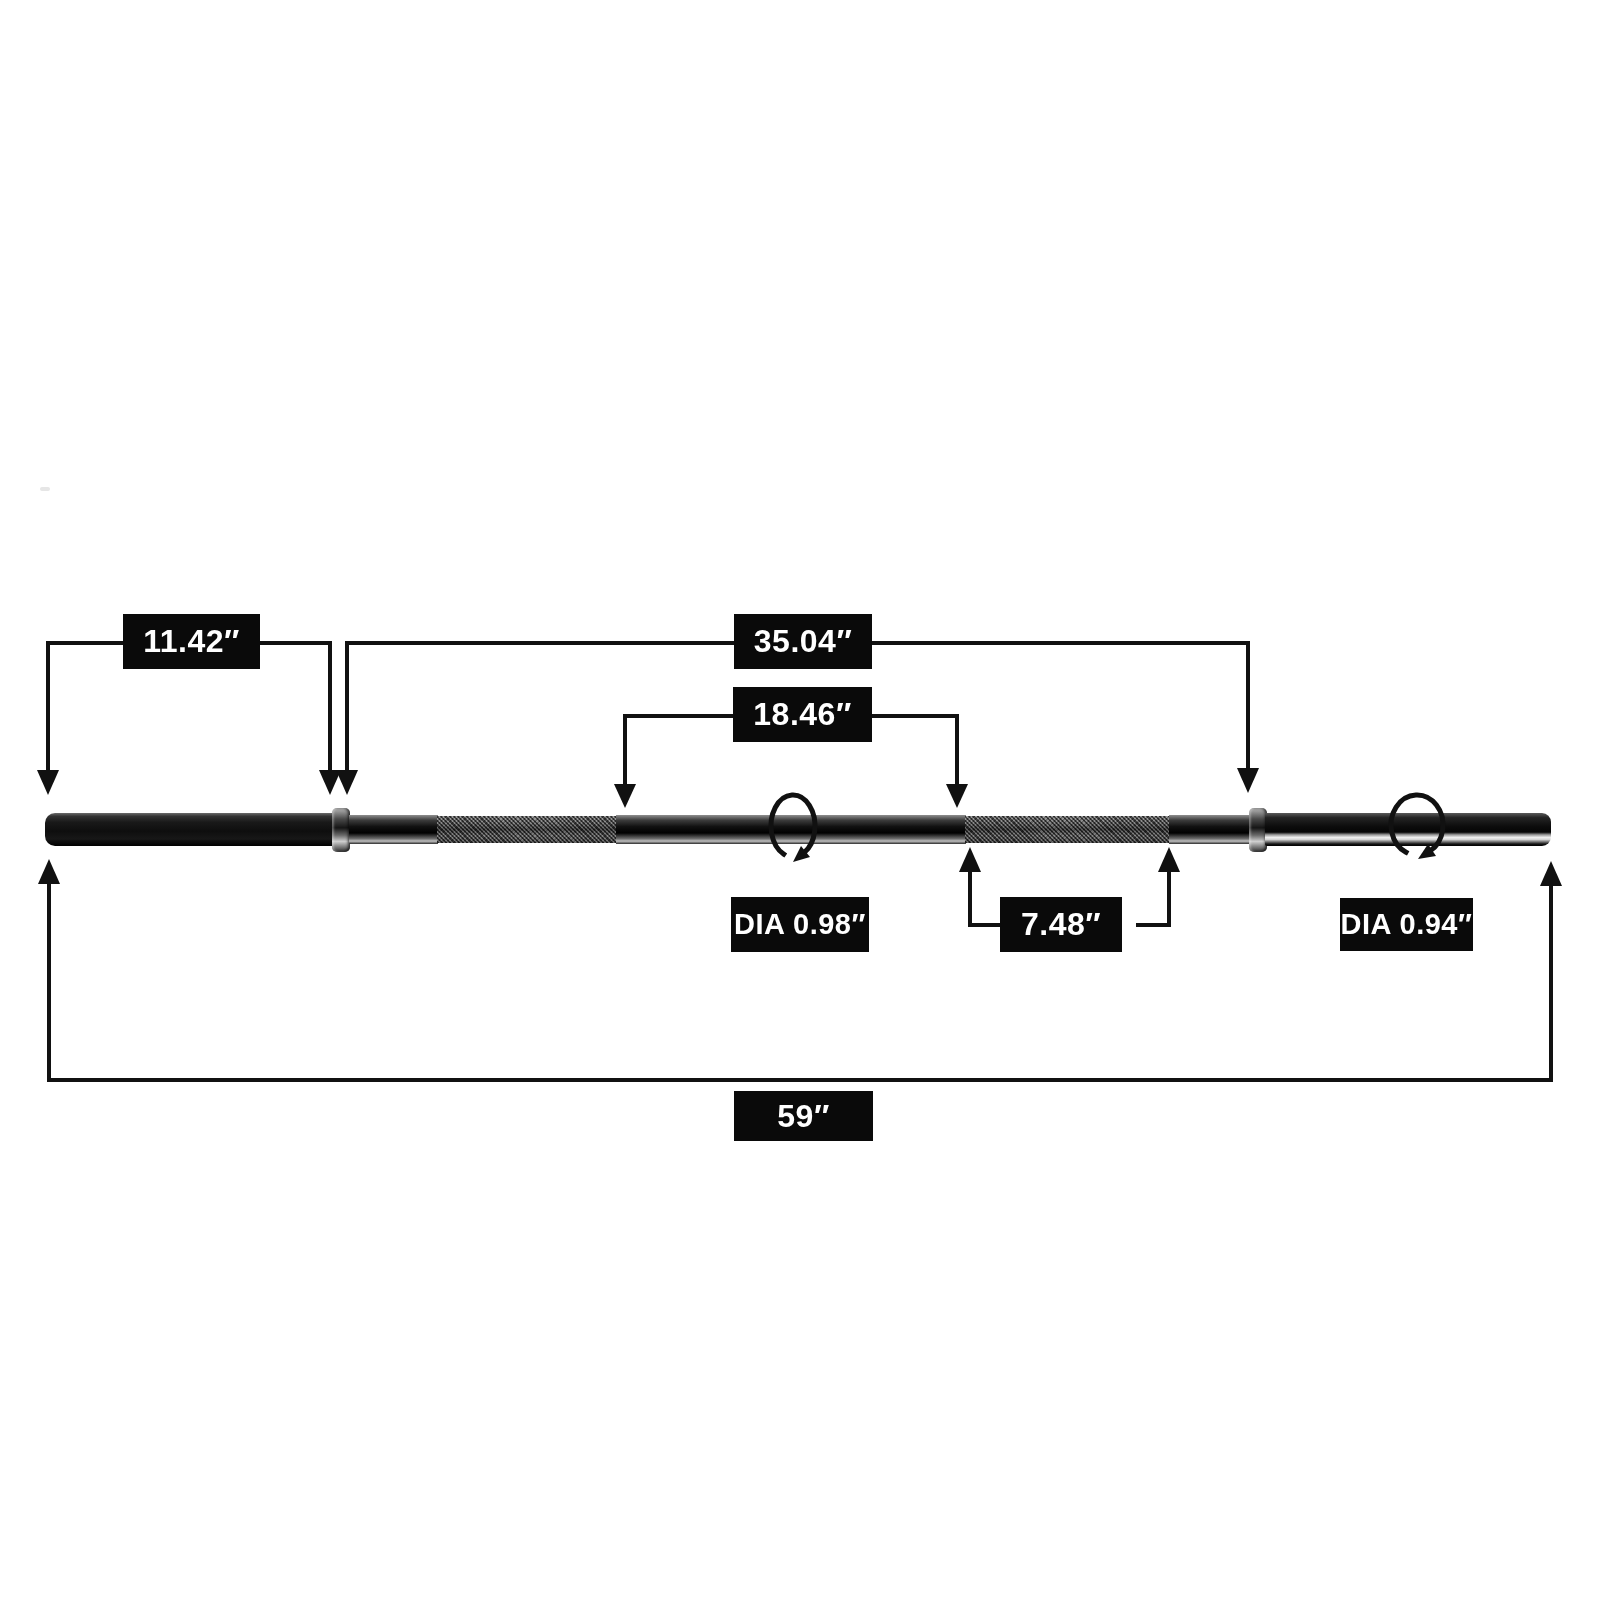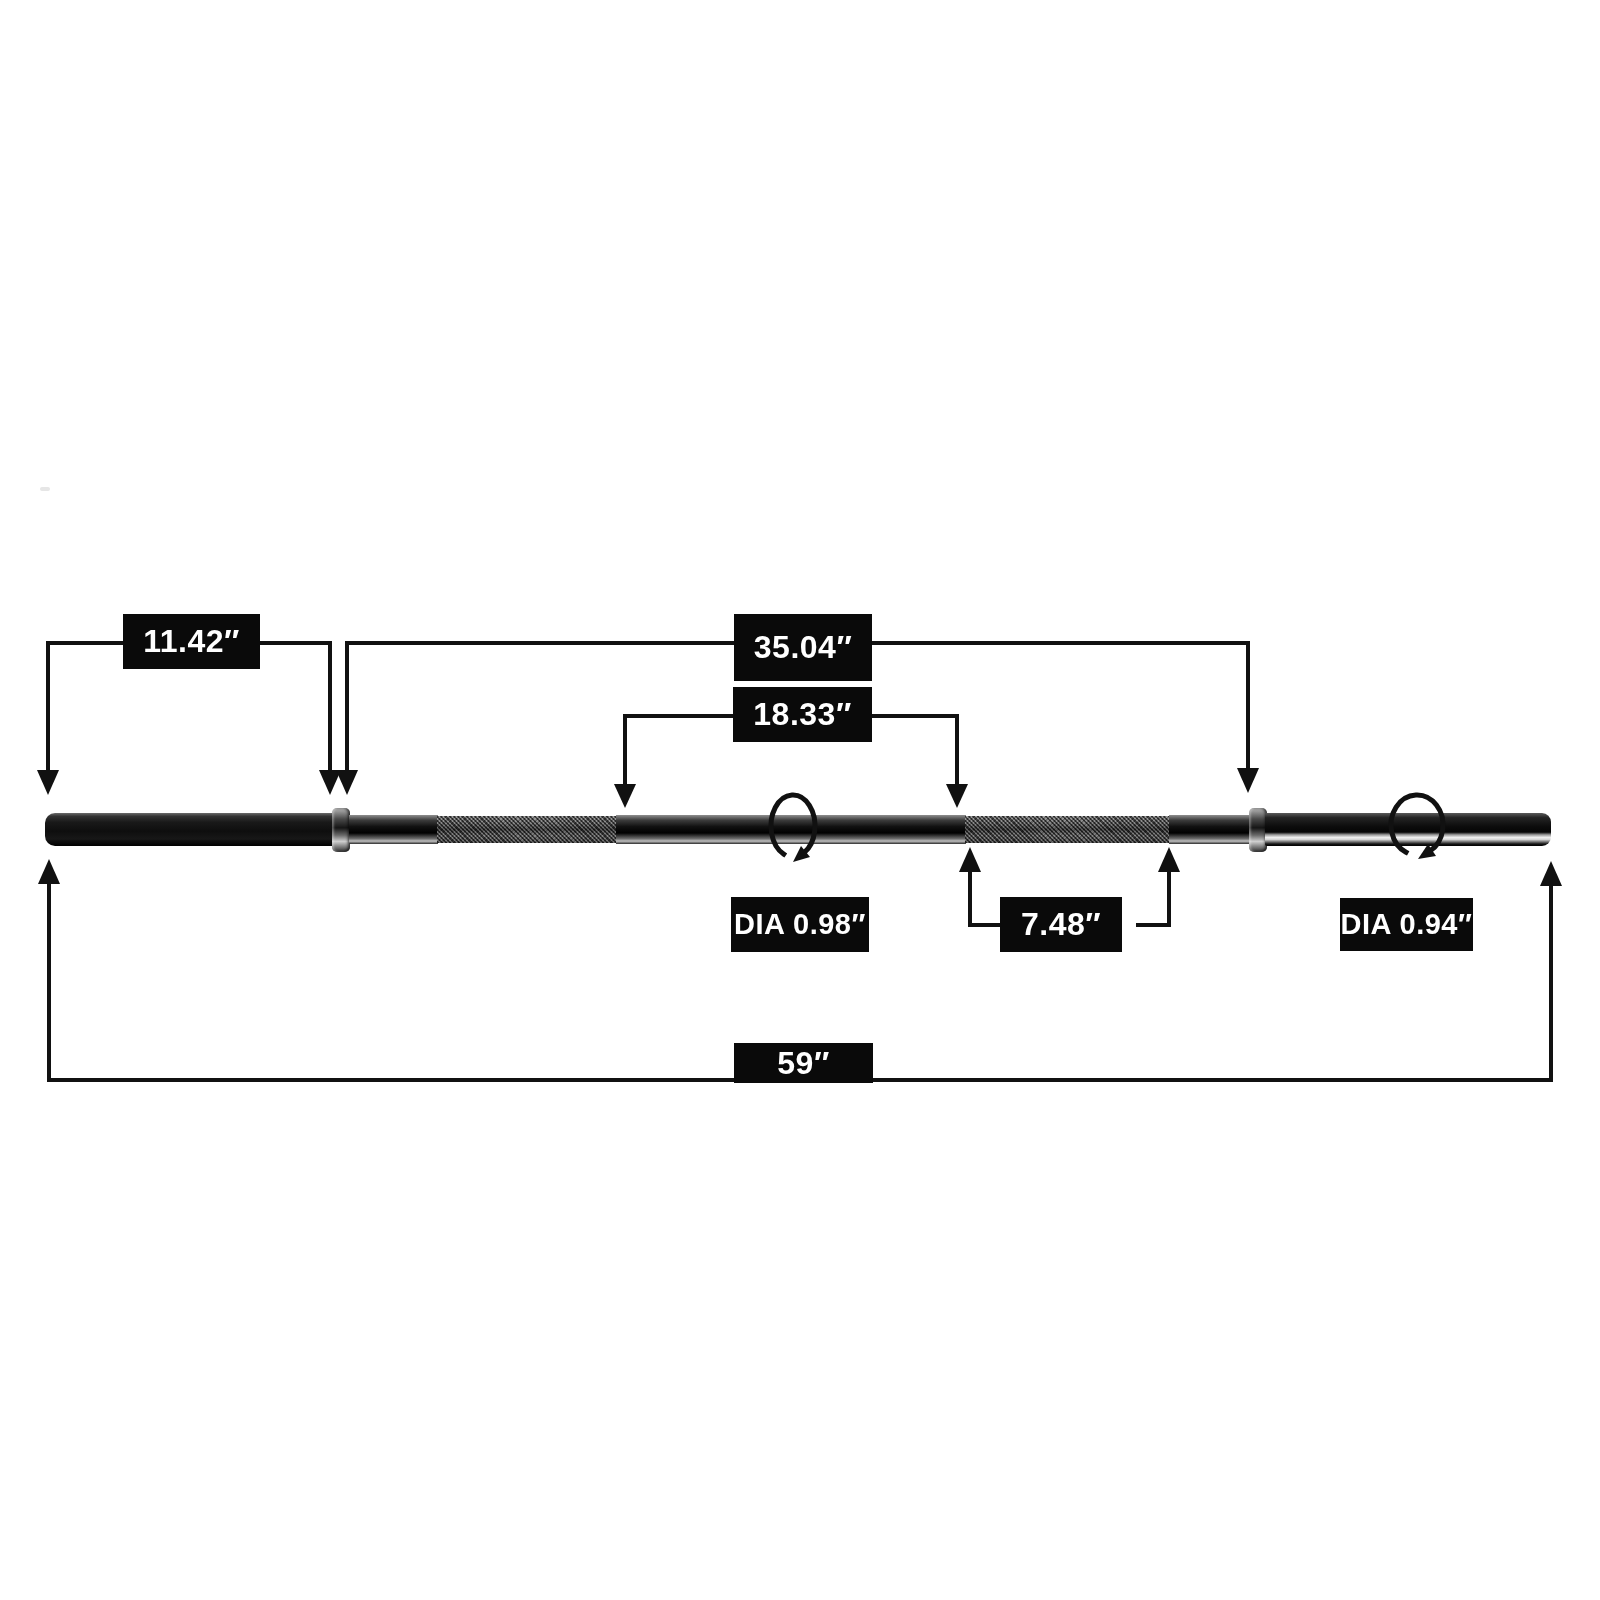--- a/index.html
+++ b/index.html
@@ -128,37 +128,37 @@
         <path d="M1406,852.2 A26,30 0 1 1 1430,851"></path>
         <polygon points="1418,859 1428,844 1436,856" fill="#111111" stroke="none"></polygon>
       </g>
     </g>
   </svg>
 
   <div class="dim-label" style="left:123px;top:614px;width:137px;height:55px">
     <span>11.42″</span>
   </div>
 
-  <div class="dim-label" style="left:734px;top:614px;width:138px;height:67px">
+  <div class="dim-label" style="left:734px;top:614px;width:138px;height:55px">
     <span>35.04″</span>
   </div>
 
   <div class="dim-label" style="left:733px;top:687px;width:139px;height:55px">
-    <span>18.33″</span>
+    <span>18.46″</span>
   </div>
 
   <div class="dim-label small-text" style="left:731px;top:897px;width:138px;height:55px">
     <span>DIA 0.98″</span>
   </div>
 
   <div class="dim-label" style="left:1000px;top:897px;width:122px;height:55px">
     <span>7.48″</span>
   </div>
 
   <div class="dim-label small-text" style="left:1340px;top:898px;width:133px;height:53px">
     <span>DIA 0.94″</span>
   </div>
 
-  <div class="dim-label" style="left:734px;top:1043px;width:139px;height:40px">
+  <div class="dim-label" style="left:734px;top:1091px;width:139px;height:50px">
     <span>59″</span>
   </div>
 
 </div>
 
 </body></html>

